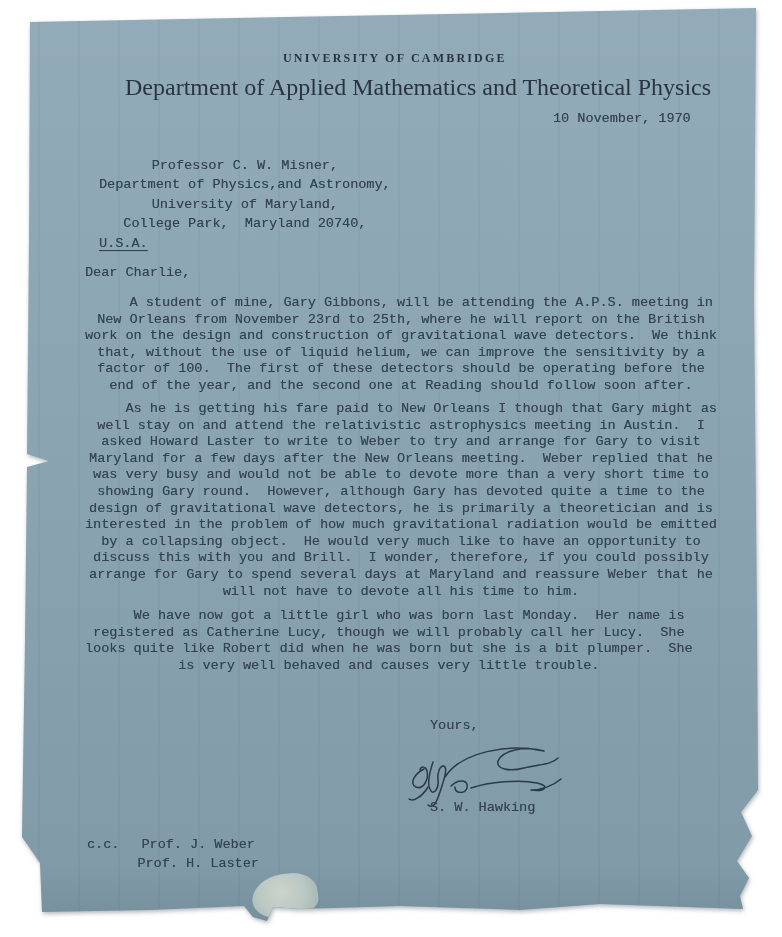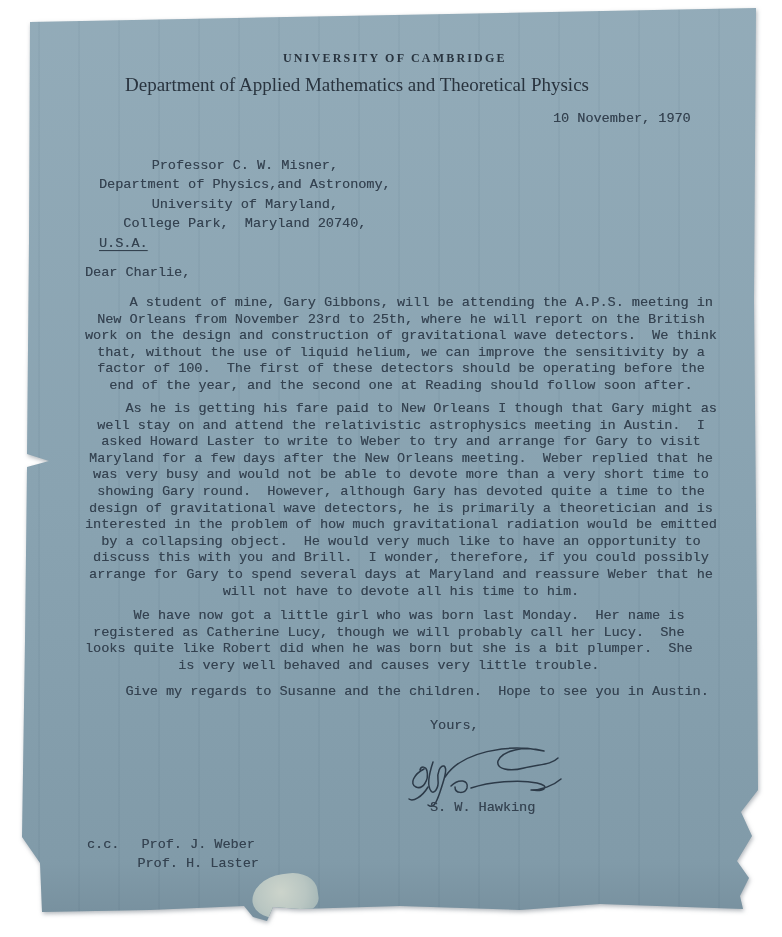--- a/index.html
+++ b/index.html
@@ -38,21 +38,21 @@
 
   .serif{font-family:"Liberation Serif","DejaVu Serif",serif;color:var(--print);}
   .mono{
     font-family:"Liberation Mono","DejaVu Sans Mono",monospace;
     color:var(--ink);font-size:13.5px;
     text-shadow:0.2px 0.2px 0.4px rgba(52,66,80,0.55);
   }
   .pre{white-space:pre;text-align:center;}
 
   .uni{position:absolute;left:283px;top:51px;font-size:12px;font-weight:bold;letter-spacing:2.2px;}
-  .dept{position:absolute;left:125px;top:74px;font-size:19px;}
+  .dept{position:absolute;left:125px;top:74px;font-size:24px;}
   .street{position:absolute;left:230px;top:100px;font-size:19px;}
   .date{position:absolute;left:553px;top:111px;text-align:right;}
 
   .recipient{position:absolute;left:99px;top:156px;line-height:19.4px;}
   .country{text-decoration:underline;text-underline-offset:3px;text-align:center;}
 
   .salutation{position:absolute;left:85px;top:265px;}
   .para{position:absolute;left:85px;line-height:16.6px;}
   .p1{top:295px;}
   .p2{top:401px;}
@@ -104,21 +104,20 @@
 design of gravitational wave detectors, he is primarily a theoretician and is
 interested in the problem of how much gravitational radiation would be emitted
 by a collapsing object.  He would very much like to have an opportunity to
 discuss this with you and Brill.  I wonder, therefore, if you could possibly
 arrange for Gary to spend several days at Maryland and reassure Weber that he
 will not have to devote all his time to him.</div>
       <div class="mono pre para p3">     We have now got a little girl who was born last Monday.  Her name is
 registered as Catherine Lucy, though we will probably call her Lucy.  She
 looks quite like Robert did when he was born but she is a bit plumper.  She
 is very well behaved and causes very little trouble.</div>
-      <div class="mono pre para p4">     Give my regards to Susanne and the children.  Hope to see you in Austin.</div>
 
       <div class="mono yours">Yours,</div>
 
       <svg class="signature" viewBox="0 0 175 68" xmlns="http://www.w3.org/2000/svg">
         <path d="M18 28 C8 33 3 43 10 46 C17 49 23 39 21 30 C20 25 15 25 14 29"></path>
         <path d="M22 46 C16 56 7 61 3 58"></path>
         <path d="M27 21 C23 33 21 45 25 50 C28 54 33 47 32 39 C31 32 34 24 38 25 C42 27 38 39 34 51 C30 63 27 68 22 64"></path>
         <path d="M39 36 C55 11 102 2 138 10 C118 4 96 10 92 20 C90 28 103 31 118 27 C134 23 145 24 152 17"></path>
         <path d="M45 45 C53 37 63 39 61 47 C59 53 49 53 49 46"></path>
         <path d="M65 47 C83 41 113 38 131 42 C145 45 139 51 125 49 C135 49 147 45 155 38"></path>

